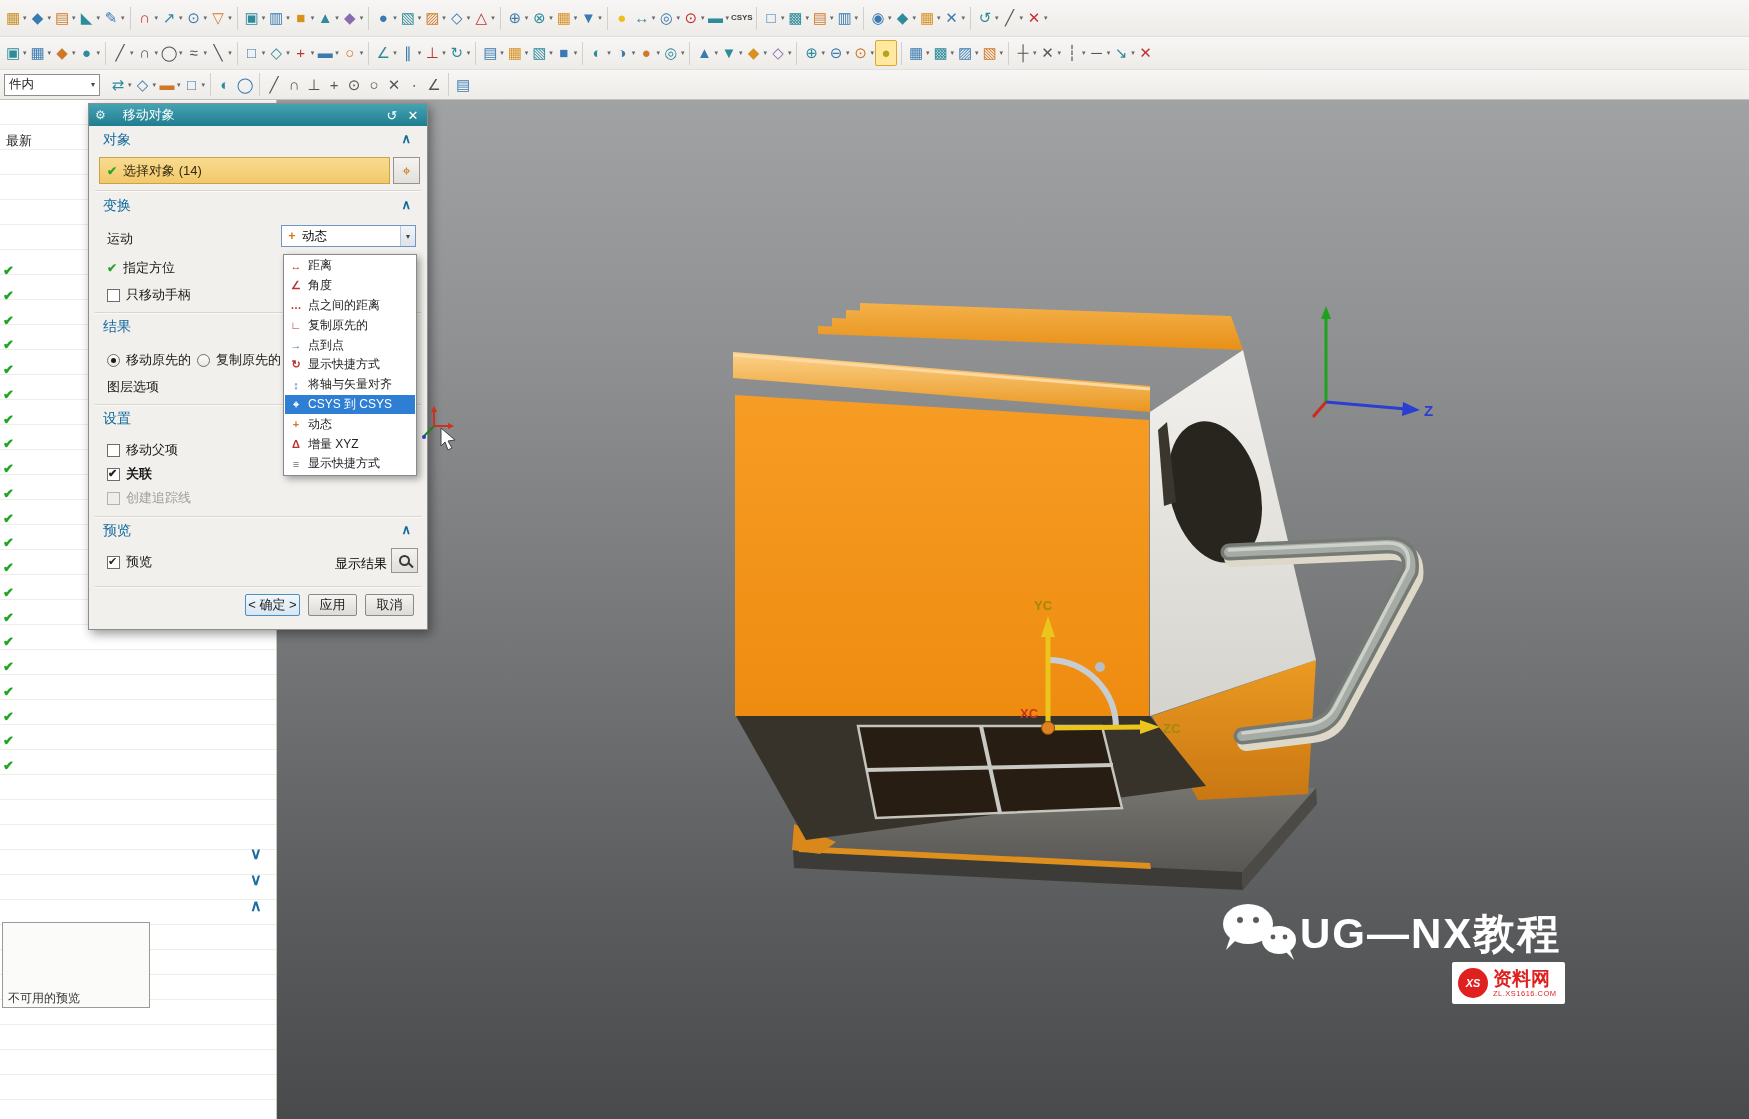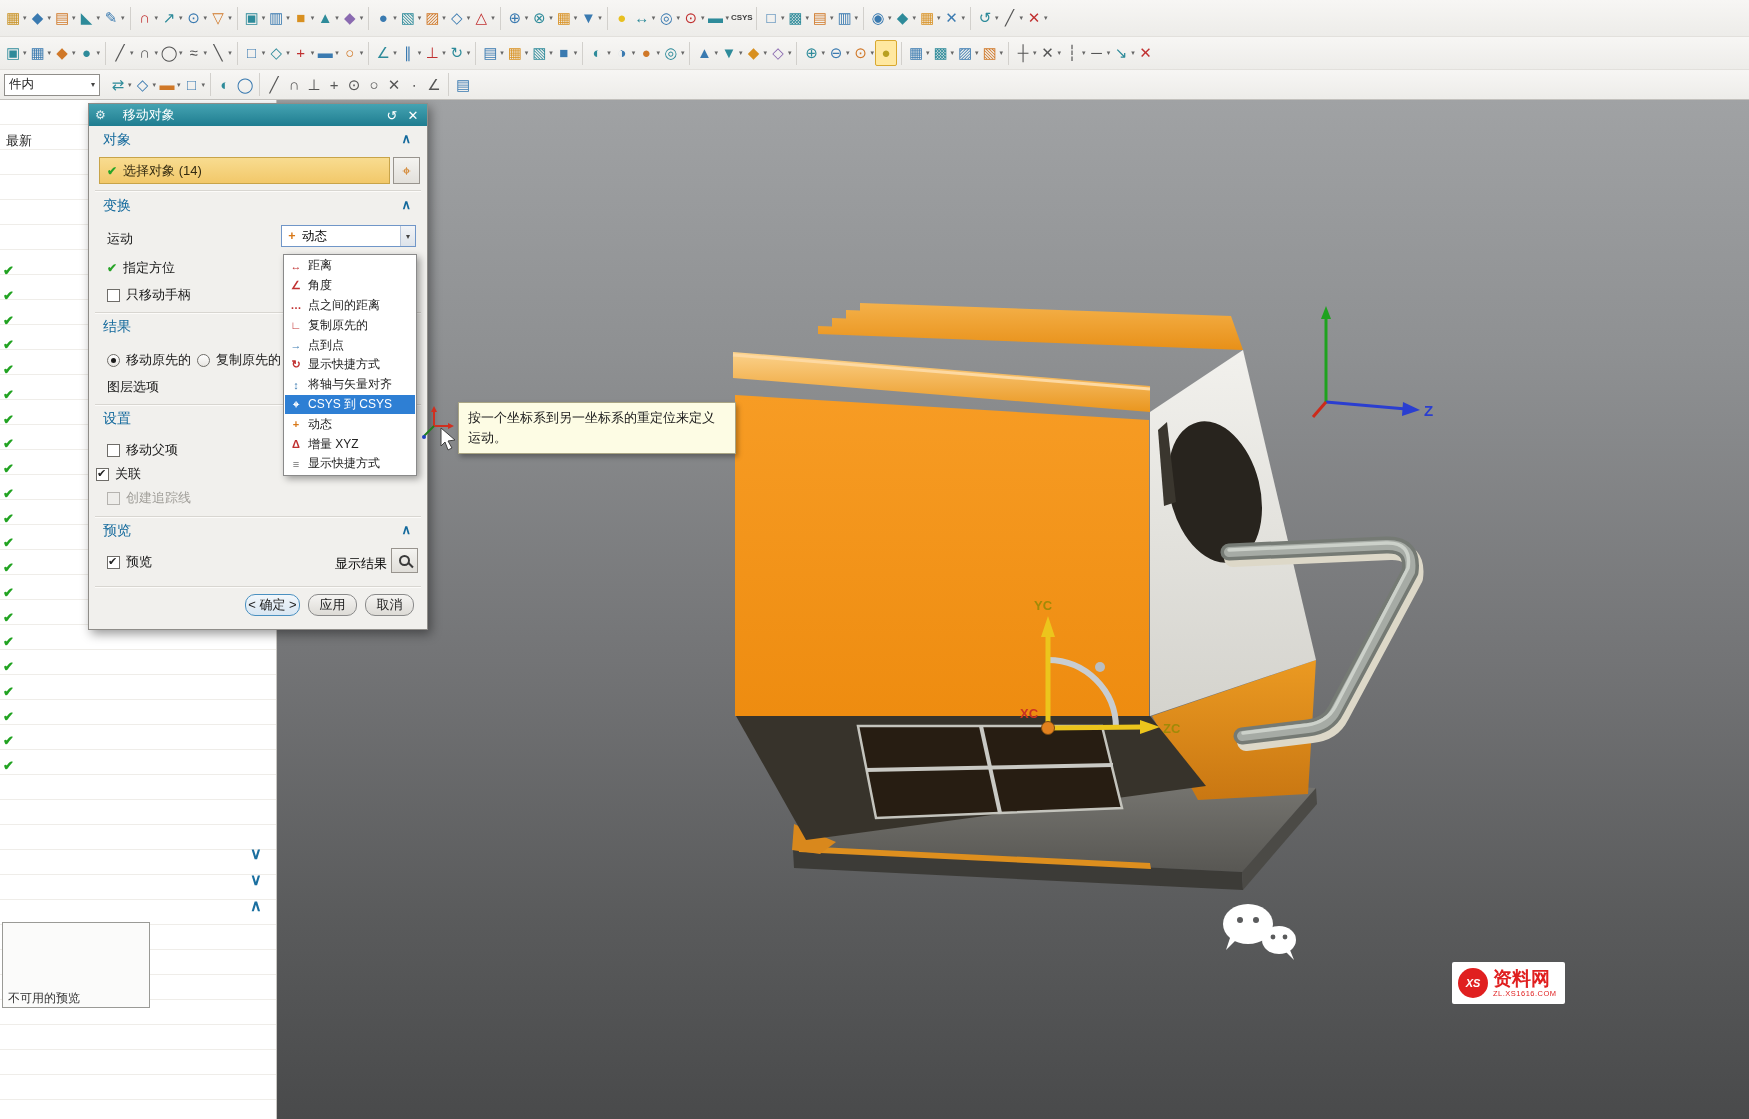--- a/index.html
+++ b/index.html
@@ -81,21 +81,21 @@
   .mcombo .mval { flex:1; }
   .mcombo .mar { width:15px; height:100%; border-left:1px solid #b8c6da;
                  background:linear-gradient(#f2f4f7,#dde3ea); display:flex; align-items:center; justify-content:center;
                  font-size:8px; color:#444; cursor:pointer; }
   .srlabel { position:absolute; left:246px; top:451px; }
   .magbtn { position:absolute; left:302px; top:444px; width:27px; height:25px; border:1px solid #98948e;
             background:linear-gradient(#f4f3f0,#e0ded9); display:flex; align-items:center; justify-content:center; cursor:pointer; }
   .mag { position:relative; width:11px; height:11px; border:2px solid #3a3a3a; border-radius:50%; display:inline-block; }
   .mag::after { content:""; position:absolute; width:7px; height:2px; background:#3a3a3a;
                 transform:rotate(45deg); right:-6px; bottom:-2px; }
-  .btn { position:absolute; top:490px; height:22px; border:1px solid #8a8a8a; border-radius:10px;
+  .btn { position:absolute; top:490px; height:22px; border:1px solid #8a8a8a; border-radius:2px;
          background:linear-gradient(#f5f4f2,#dddbd6); font-size:13px; color:#222;
          display:flex; align-items:center; justify-content:center; cursor:pointer; }
   .btn.primary { border-color:#4a90c0; background:linear-gradient(#f2f7fb,#d8e6f2); }
 
   
   .mdrop { position:absolute; left:283px; top:254px; width:134px; background:#fff; border:1px solid #8a8a8a;
            box-shadow:3px 3px 7px rgba(0,0,0,.35); z-index:40; padding:1px; }
   .mrow { height:19.8px; display:flex; align-items:center; gap:5px; padding:0 4px; font-size:12px; color:#222; cursor:default; }
   .mrow .ic { width:14px; text-align:center; font-size:11px; font-weight:bold; }
   .mrow.sel { background:#2e7fd4; color:#fff; }
@@ -208,20 +208,21 @@
         <polygon points="8,36 18,34 4,48" fill="#fff"></polygon>
         <circle cx="18" cy="18" r="3" fill="#5a5b5c"></circle>
         <circle cx="34" cy="18" r="3" fill="#5a5b5c"></circle>
         <ellipse cx="57" cy="38" rx="17" ry="14" fill="#fff"></ellipse>
         <polygon points="68,48 61,47 72,58" fill="#fff"></polygon>
         <circle cx="51" cy="35" r="2.4" fill="#5a5b5c"></circle>
         <circle cx="63" cy="35" r="2.4" fill="#5a5b5c"></circle>
       </g>
     </svg>
 
+    <div class="brand">UG—NX教程</div>
 
     <div class="sitelogo">
       <div class="slogo-circle">XS</div>
       <div class="slogo-txt">
         <div class="slogo-name">资料网</div>
         <div class="slogo-url">ZL.XS1616.COM</div>
       </div>
     </div>
   </div>
 
@@ -733,21 +734,21 @@
     <div class="lblonly" style="left:18px; top:274px;font-family:Liberation Mono, monospace;">图层选项</div>
 
     <div class="dhr" style="top:300px"></div>
 
     <div class="sh" style="top:306px">设置</div>
 
     <div class="row" style="left:18px; top:337px;">
       <span class="cb"></span>
       <span>移动父项</span>
     </div>
-    <div class="row" style="left:7px; top:361px;">
+    <div class="row" style="left:18px; top:361px;font-weight:bold;">
       <span class="cb checked"></span>
       <span>关联</span>
     </div>
     <div class="row dis" style="left:18px; top:385px;">
       <span class="cb dis"></span>
       <span>创建追踪线</span>
     </div>
 
     <div class="dhr" style="top:412px"></div>
 
@@ -822,15 +823,14 @@
       <line x1="13" y1="24" x2="13" y2="8" stroke="#d03020"></line>
       <polygon points="13,4 10,10 16,10" fill="#d03020"></polygon>
       <line x1="13" y1="24" x2="29" y2="24" stroke="#d03020"></line>
       <polygon points="33,24 27,21 27,27" fill="#d03020"></polygon>
       <line x1="13" y1="24" x2="3" y2="34" stroke="#208020"></line>
       <circle cx="3" cy="35" r="2" fill="#2040c0" stroke="none"></circle>
     </g>
     <polygon points="20,26 34,38 27,39 31,46 27,48 24,40 20,44" fill="#fff" stroke="#404040" stroke-width="1"></polygon>
   </svg>
 
-  <div class="tip">按一个坐标系到另一坐标系的重定位来定义运动。</div>
 
 </div>
 
 </body></html>

